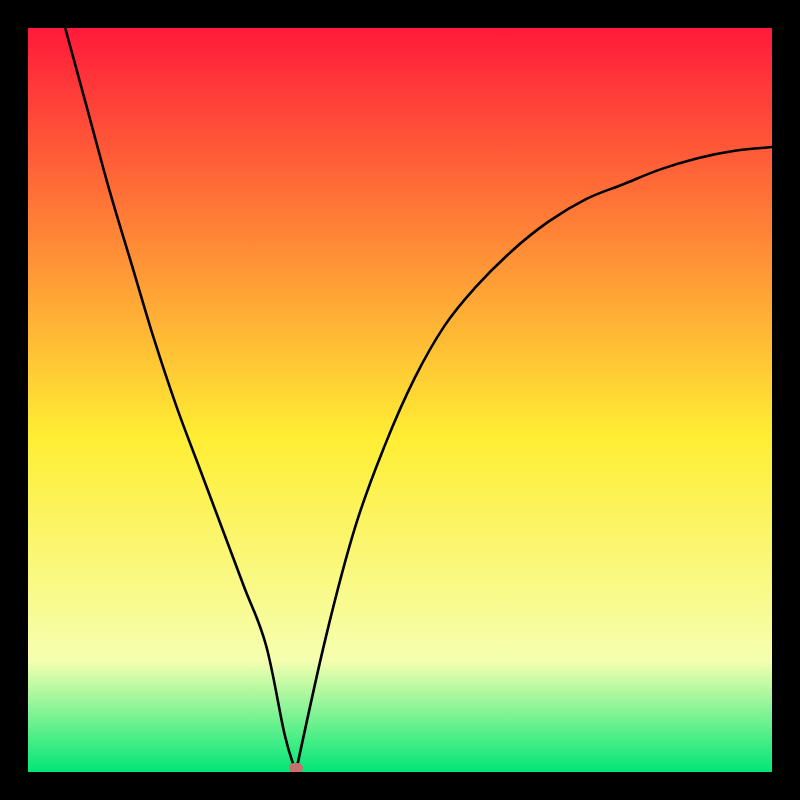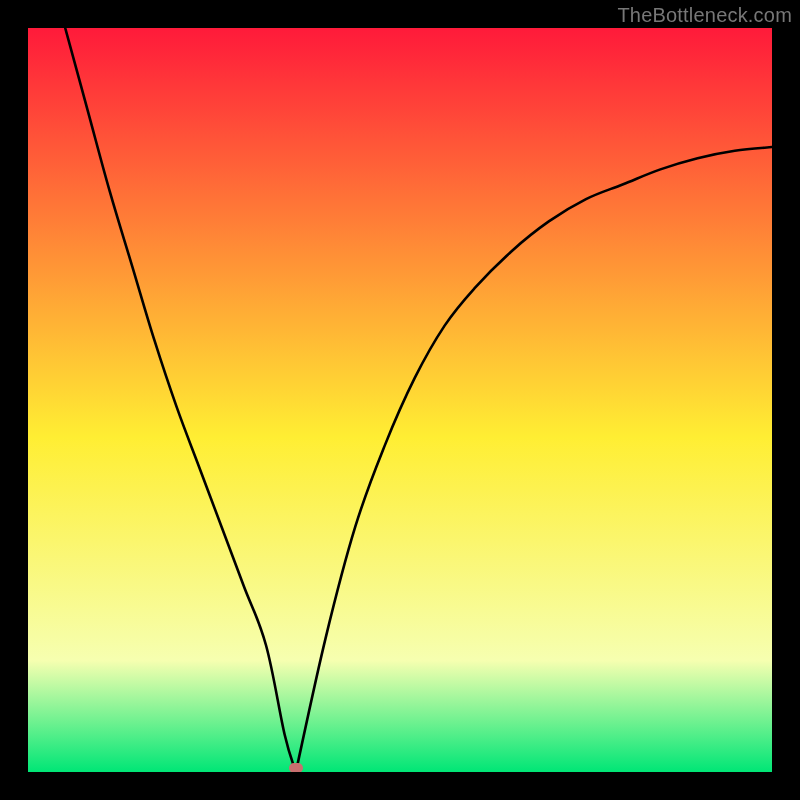--- a/index.html
+++ b/index.html
@@ -77,15 +77,14 @@
     </svg>
 
     <svg class="curve-svg" viewBox="0 0 744 744" preserveAspectRatio="none">
       <path id="curve-path" fill="none" stroke="#000" stroke-width="2.6" stroke-linejoin="round" stroke-linecap="round" d="M 37.20 0.00 C 41.22 14.73, 51.48 52.38, 59.52 81.84 C 67.56 111.30, 73.80 135.56, 81.84 163.68 C 89.88 191.80, 96.12 211.30, 104.16 238.08 C 112.20 264.86, 118.44 287.04, 126.48 312.48 C 134.52 337.92, 140.76 356.67, 148.80 379.44 C 156.84 402.21, 163.08 417.53, 171.12 438.96 C 179.16 460.39, 185.40 477.05, 193.44 498.48 C 201.48 519.91, 207.72 536.57, 215.76 558.00 C 223.80 579.43, 230.71 590.74, 238.08 617.52 C 245.45 644.30, 251.32 684.03, 256.68 706.80 C 262.04 729.57, 265.83 737.30, 267.84 744.00 L 267.84 744.00 C 273.20 719.89, 286.89 654.27, 297.60 610.08 C 308.31 565.89, 316.65 533.30, 327.36 498.48 C 338.07 463.66, 346.41 443.42, 357.12 416.64 C 367.83 389.86, 376.17 371.11, 386.88 349.68 C 397.59 328.25, 405.93 313.67, 416.64 297.60 C 427.35 281.53, 434.35 273.79, 446.40 260.40 C 458.45 247.01, 470.21 235.25, 483.60 223.20 C 496.99 211.15, 507.41 202.81, 520.80 193.44 C 534.19 184.07, 544.61 177.82, 558.00 171.12 C 571.39 164.42, 581.81 161.60, 595.20 156.24 C 608.59 150.88, 619.01 146.05, 632.40 141.36 C 645.79 136.67, 656.21 133.55, 669.60 130.20 C 682.99 126.85, 693.41 124.77, 706.80 122.76 C 720.19 120.75, 737.30 119.71, 744.00 119.04"></path>
     </svg>
 
     <div id="min-marker" class="marker" style="background-color: rgb(200, 111, 111); left: 267.84px; top: 740px;"></div>
 
   </div>
 
-  <div class="watermark">TheBottleneck.com</div>
 
 </div>
 
 </body></html>

